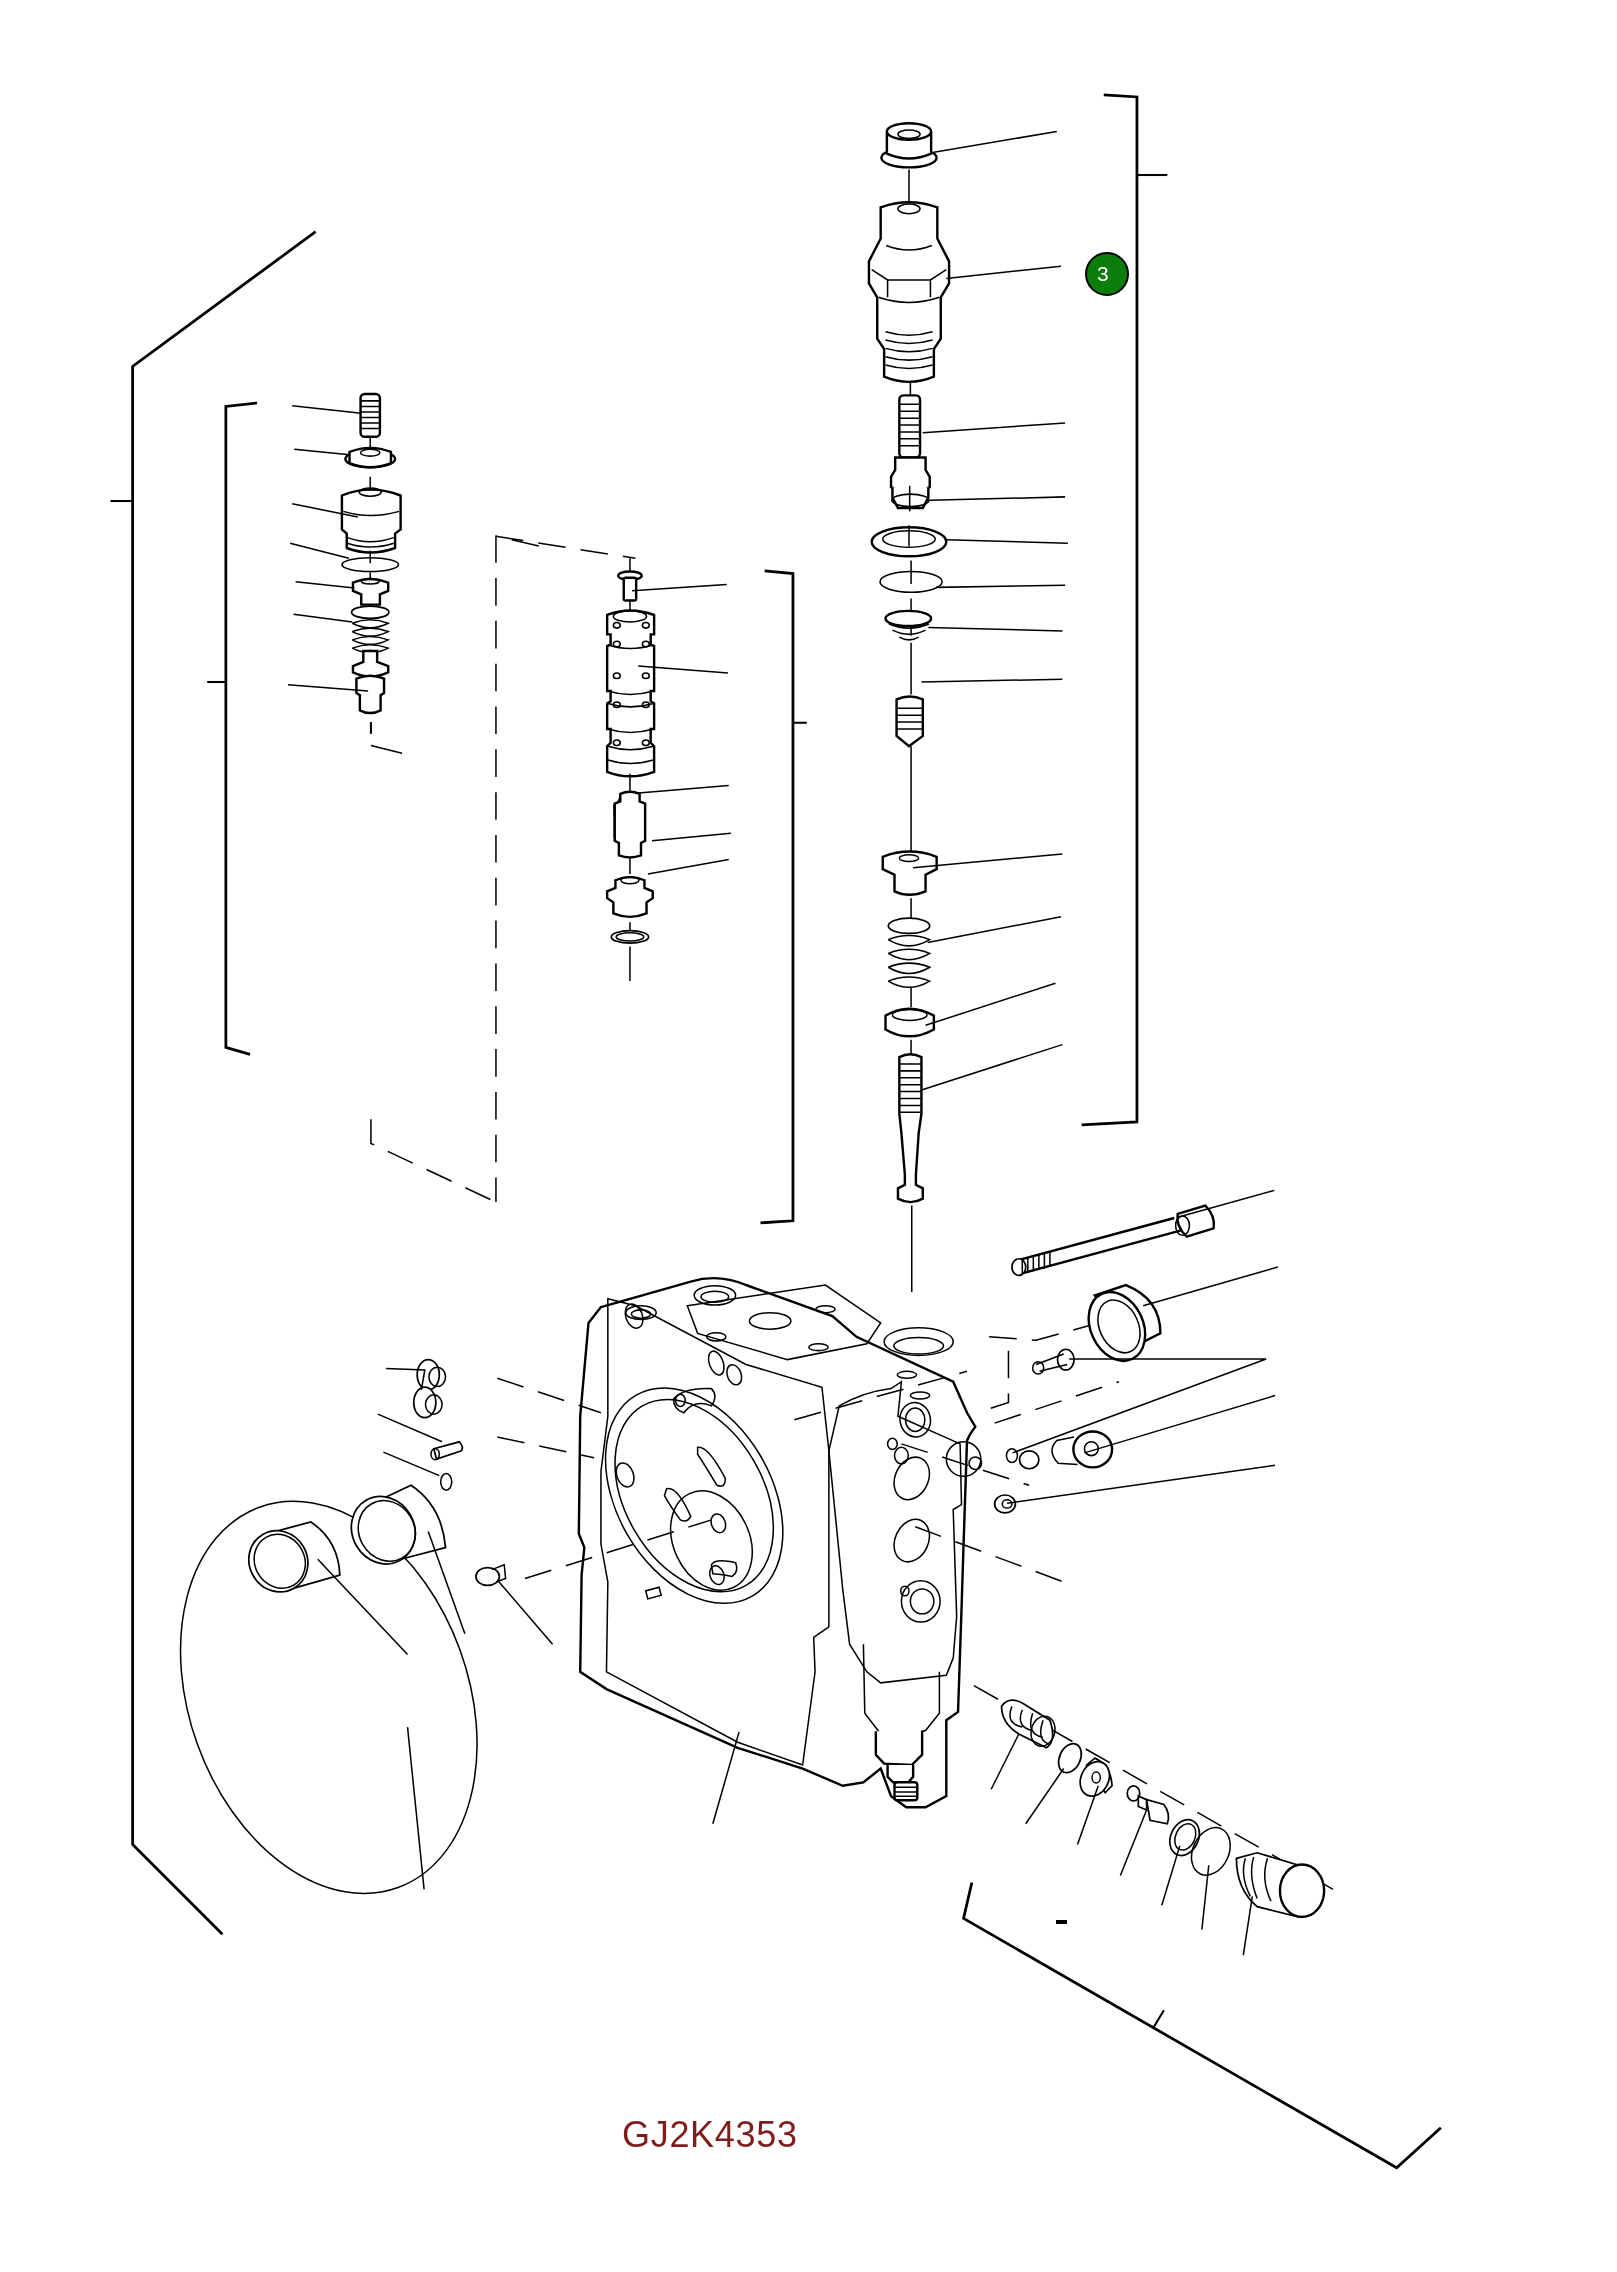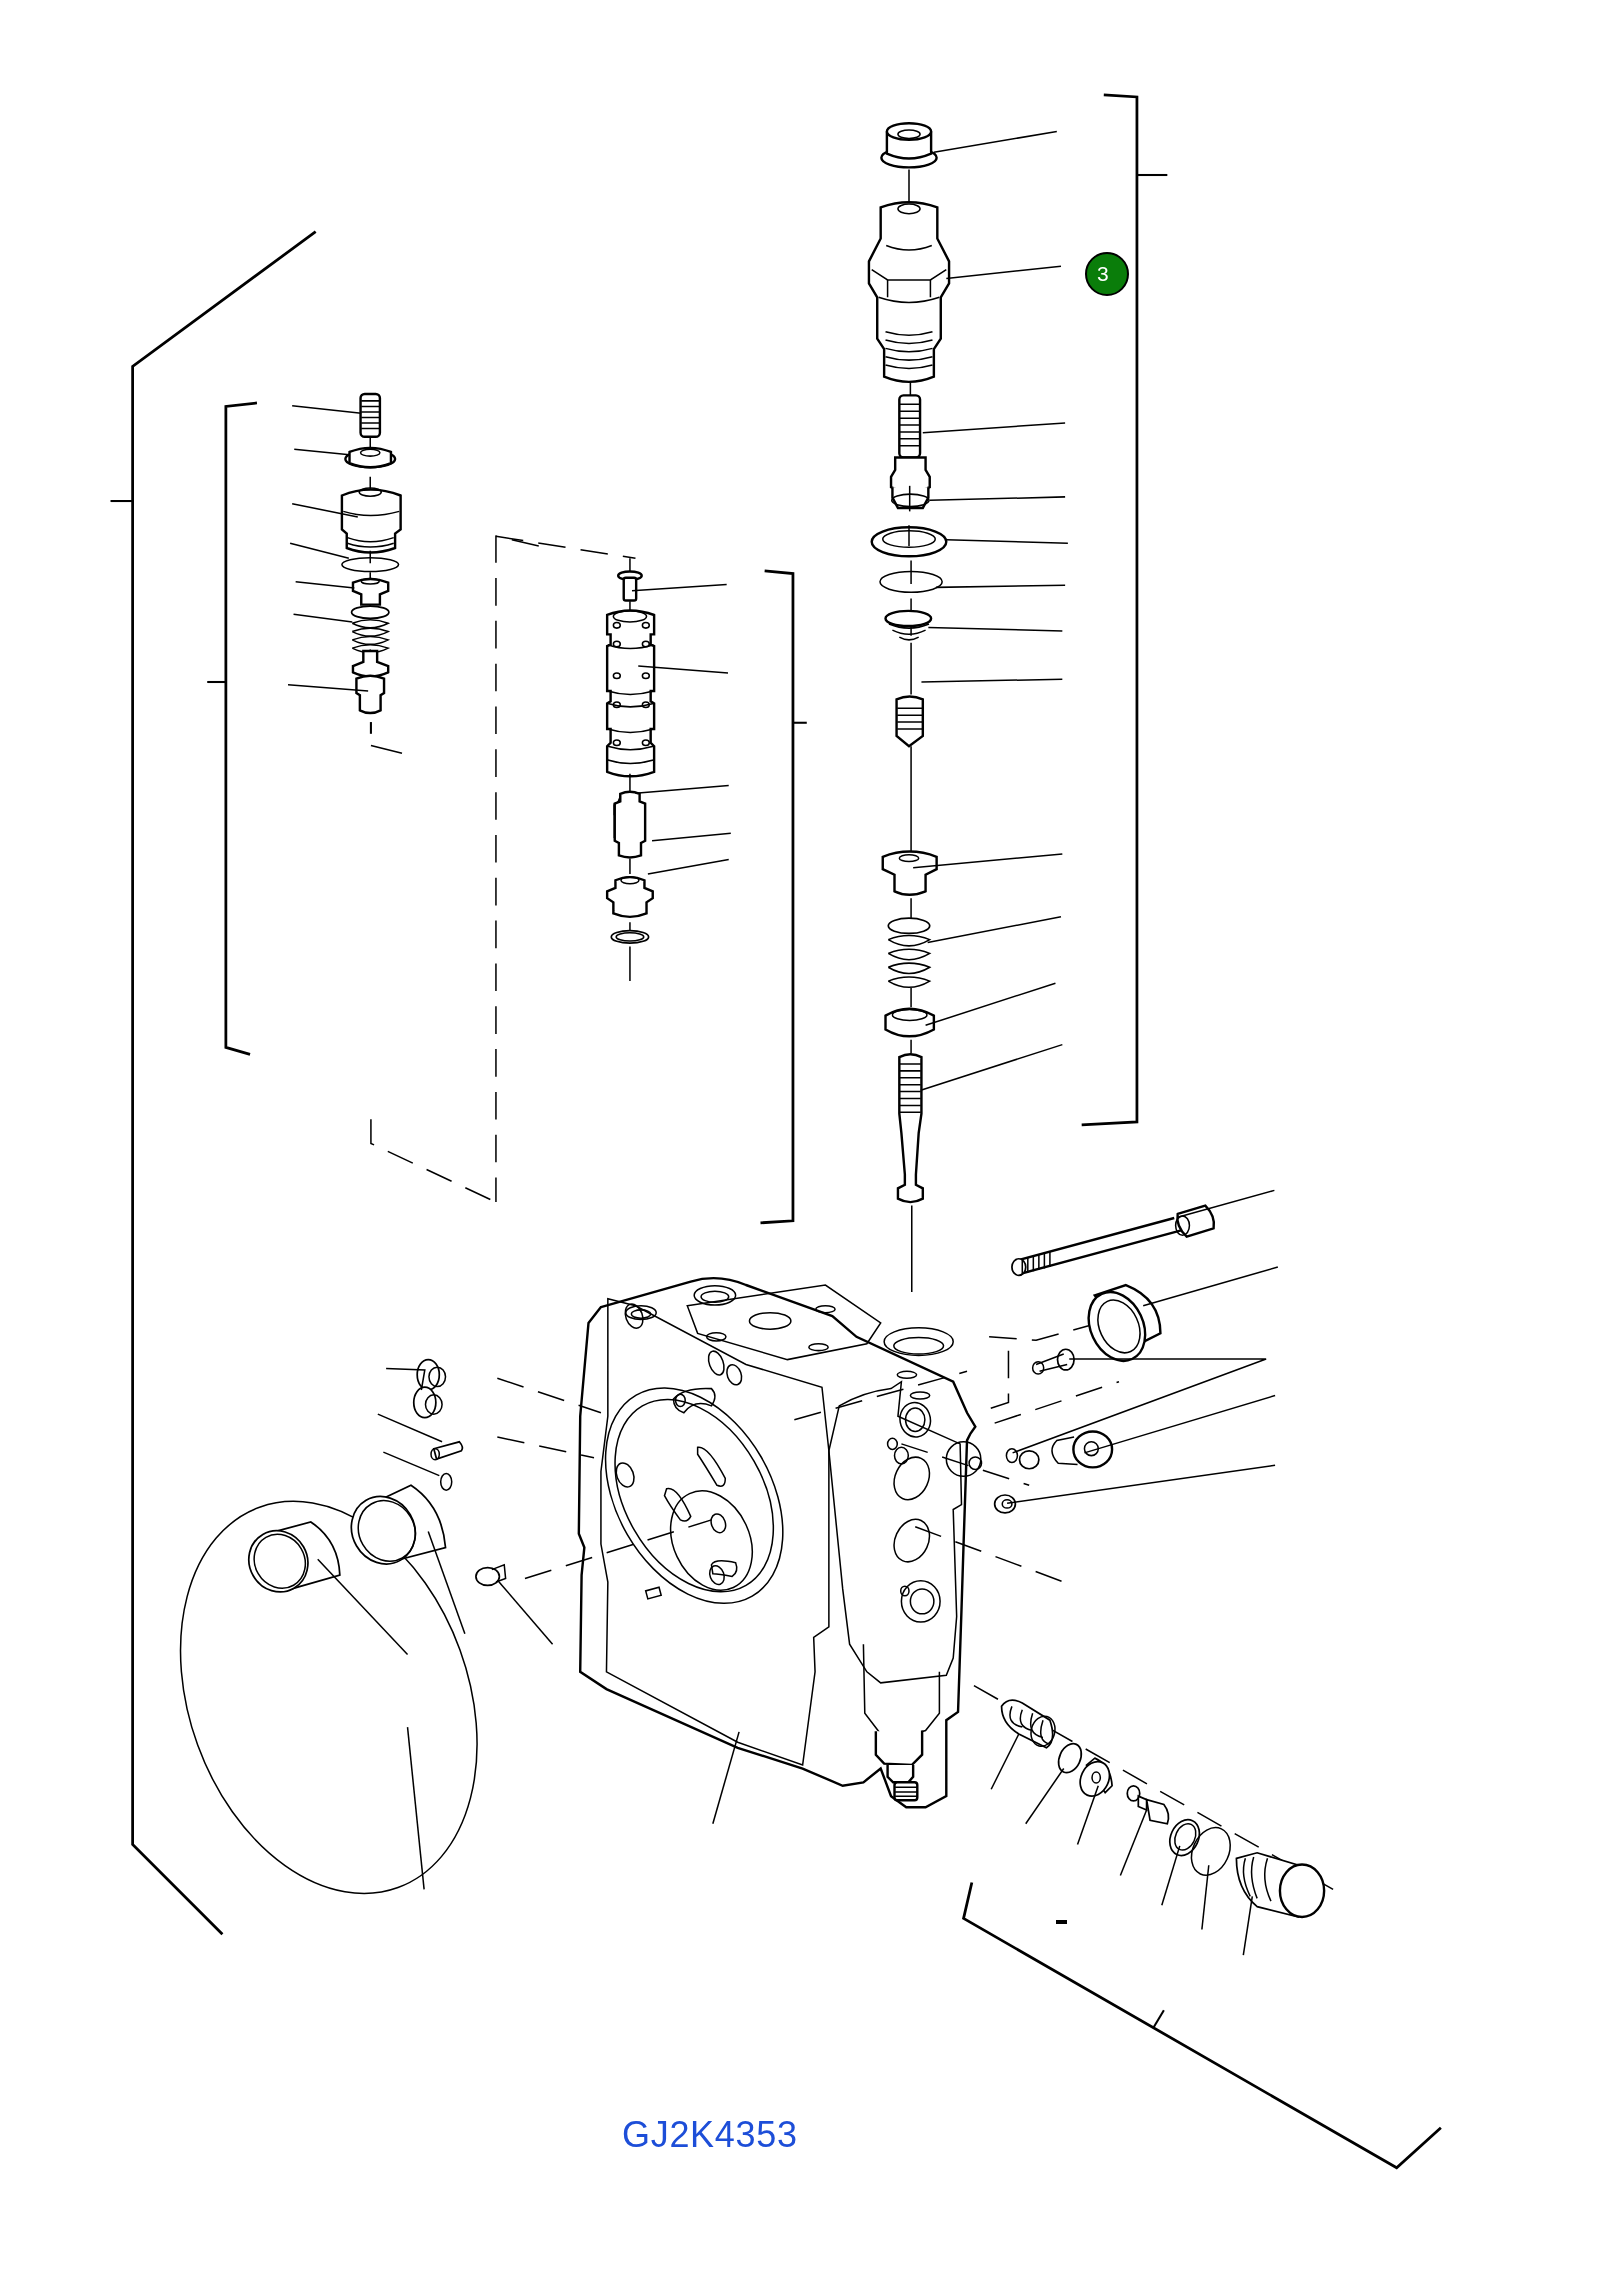--- a/index.html
+++ b/index.html
@@ -8,21 +8,21 @@
   .ln { stroke:#000; stroke-width:3; fill:none; }
   .th { stroke:#000; stroke-width:2.2; fill:none; }
   .bk { stroke:#000; stroke-width:4; fill:none; }
   .ds { stroke:#000; stroke-width:2.2; fill:none; stroke-dasharray:40 22; }
   .pt { stroke:#000; stroke-width:3.5; fill:#fff; }
   .pt2 { stroke:#000; stroke-width:2.5; fill:#fff; }
   .callout-badge { position:absolute; left:1085px; top:252px; width:40px; height:40px; border-radius:50%;
     background:#0a7d0a; border:2.8px solid #000; color:#fff; font-size:21px; line-height:40px; text-align:center;
     cursor:pointer; box-sizing:content-box; }
   .callout-badge span { position:relative; left:-4.1px; }
-  .drawing-id { position:absolute; left:622px; top:2114px; font-size:36px; color:#1d4ed8; letter-spacing:0.7px; }
+  .drawing-id { position:absolute; left:622px; top:2114px; font-size:36px; color:#7f1d1d; letter-spacing:0.7px; }
   .dash-mark { position:absolute; left:1056px; top:1920px; width:11px; height:3.5px; background:#000; }
 </style>
 </head>
 <body>
 
 <svg id="diagram" viewBox="0 0 2341 3290" xmlns="http://www.w3.org/2000/svg">
 
   <g>
     <polyline class="bk" points="457,335 192,530 192,2670 322,2800"></polyline>
     <line class="ln" x1="160" y1="725" x2="192" y2="725"></line>

